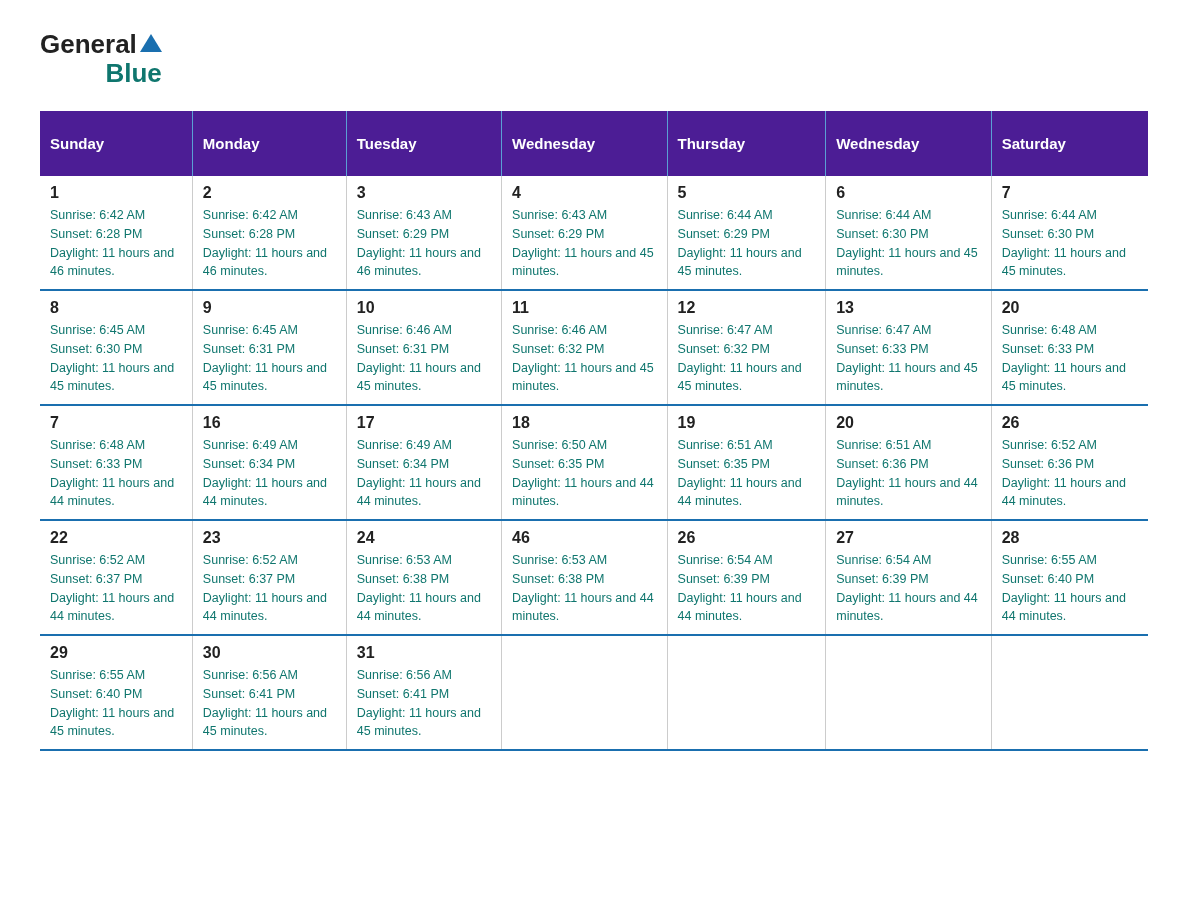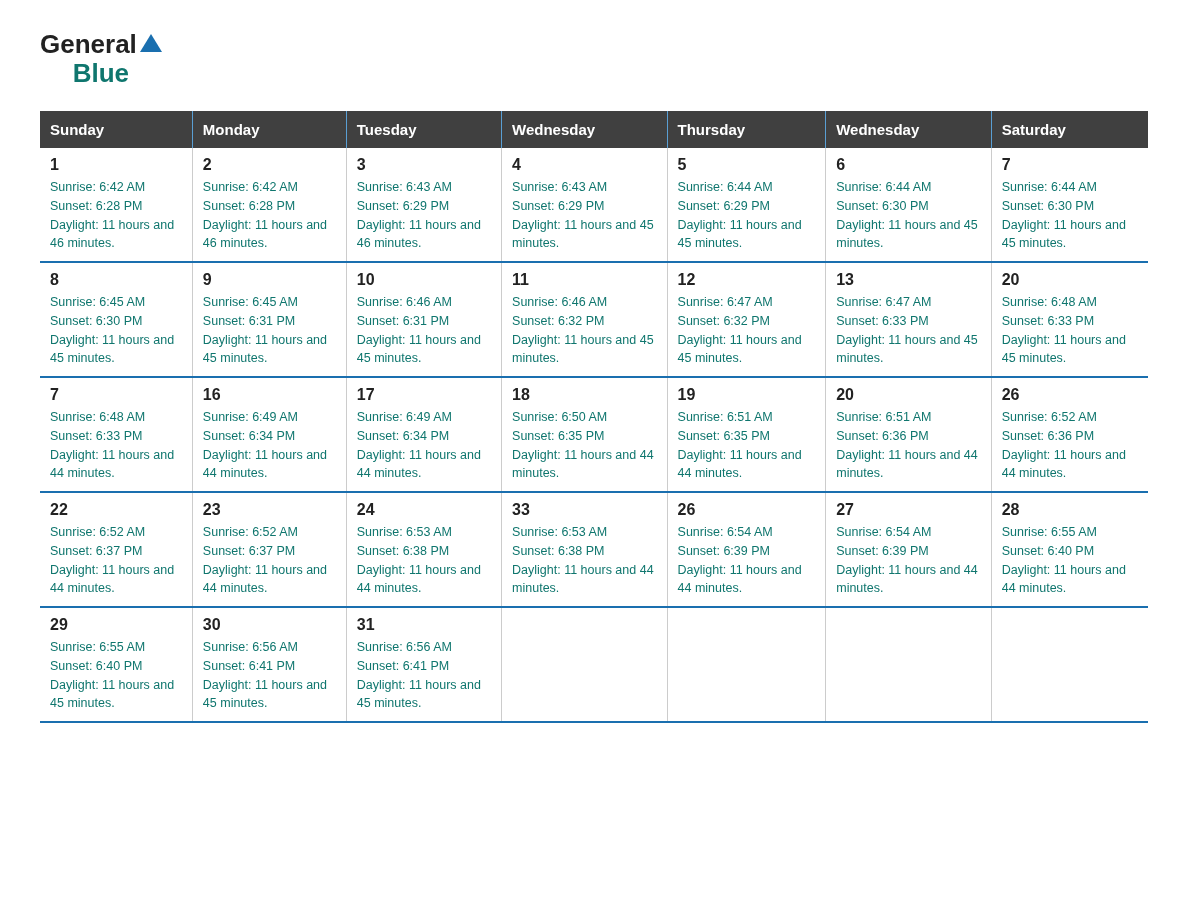--- a/index.html
+++ b/index.html
@@ -11,21 +11,21 @@
     }
     .header {
       display: flex;
       justify-content: space-between;
       align-items: flex-start;
       margin-bottom: 24px;
     }
     .logo {
       display: flex;
       flex-direction: column;
-      align-items: center;
+      align-items: flex-end;
     }
     .logo-text-general {
       font-size: 26px;
       font-weight: bold;
       color: #222;
       line-height: 1.1;
     }
     .logo-text-blue {
       font-size: 26px;
       font-weight: bold;
@@ -50,23 +50,23 @@
       font-weight: normal;
       color: #444;
       margin-top: 4px;
     }
     table {
       width: 100%;
       border-collapse: collapse;
       font-size: 13px;
     }
     thead tr th {
-      background: #404040;
+      background: #4c1d95;
       color: #fff;
-      padding: 10px 10px;
+      padding: 24px 10px;
       text-align: left;
       font-size: 15px;
       font-weight: bold;
       border-right: 1px solid #5a9fd4;
     }
     thead tr th:last-child { border-right: none; }
     tbody tr td {
       padding: 8px 10px;
       vertical-align: top;
       border-right: 1px solid #ccc;
@@ -215,21 +215,21 @@
         </td>
         <td>
           <div class="day-num">23</div>
           <div class="day-info">Sunrise: 6:52 AM<br>Sunset: 6:37 PM<br>Daylight: 11 hours and 44 minutes.</div>
         </td>
         <td>
           <div class="day-num">24</div>
           <div class="day-info">Sunrise: 6:53 AM<br>Sunset: 6:38 PM<br>Daylight: 11 hours and 44 minutes.</div>
         </td>
         <td>
-          <div class="day-num">33</div>
+          <div class="day-num">46</div>
           <div class="day-info">Sunrise: 6:53 AM<br>Sunset: 6:38 PM<br>Daylight: 11 hours and 44 minutes.</div>
         </td>
         <td>
           <div class="day-num">26</div>
           <div class="day-info">Sunrise: 6:54 AM<br>Sunset: 6:39 PM<br>Daylight: 11 hours and 44 minutes.</div>
         </td>
         <td>
           <div class="day-num">27</div>
           <div class="day-info">Sunrise: 6:54 AM<br>Sunset: 6:39 PM<br>Daylight: 11 hours and 44 minutes.</div>
         </td>

